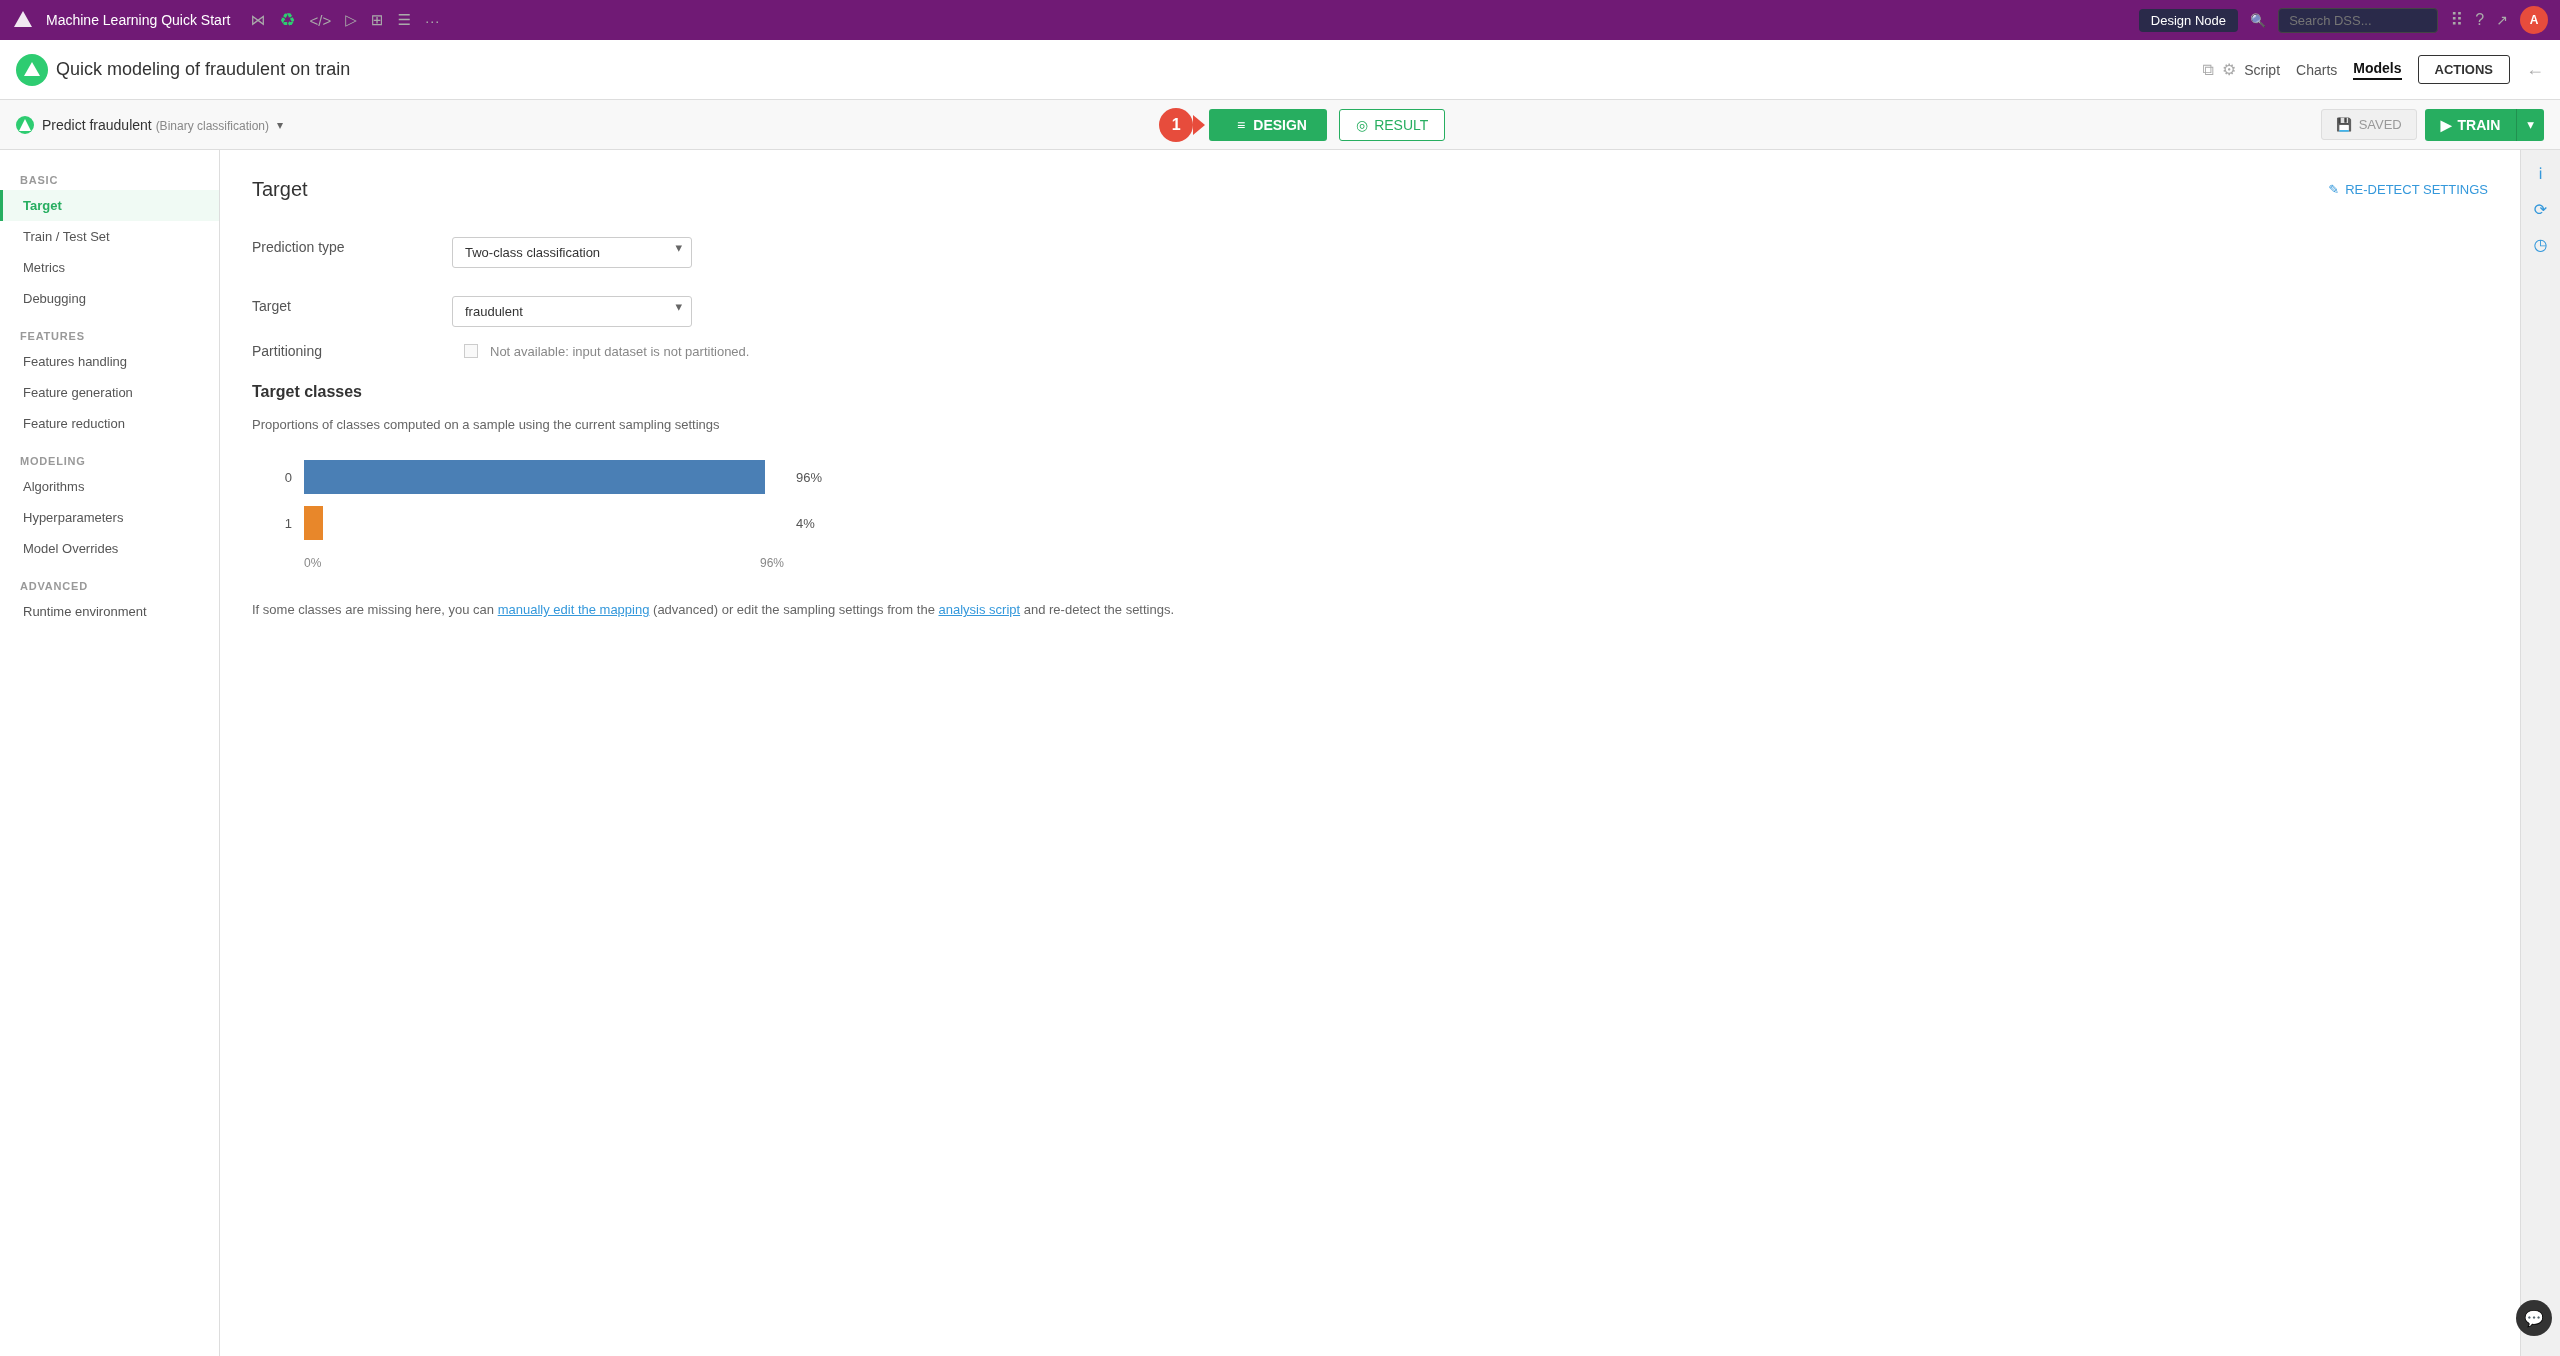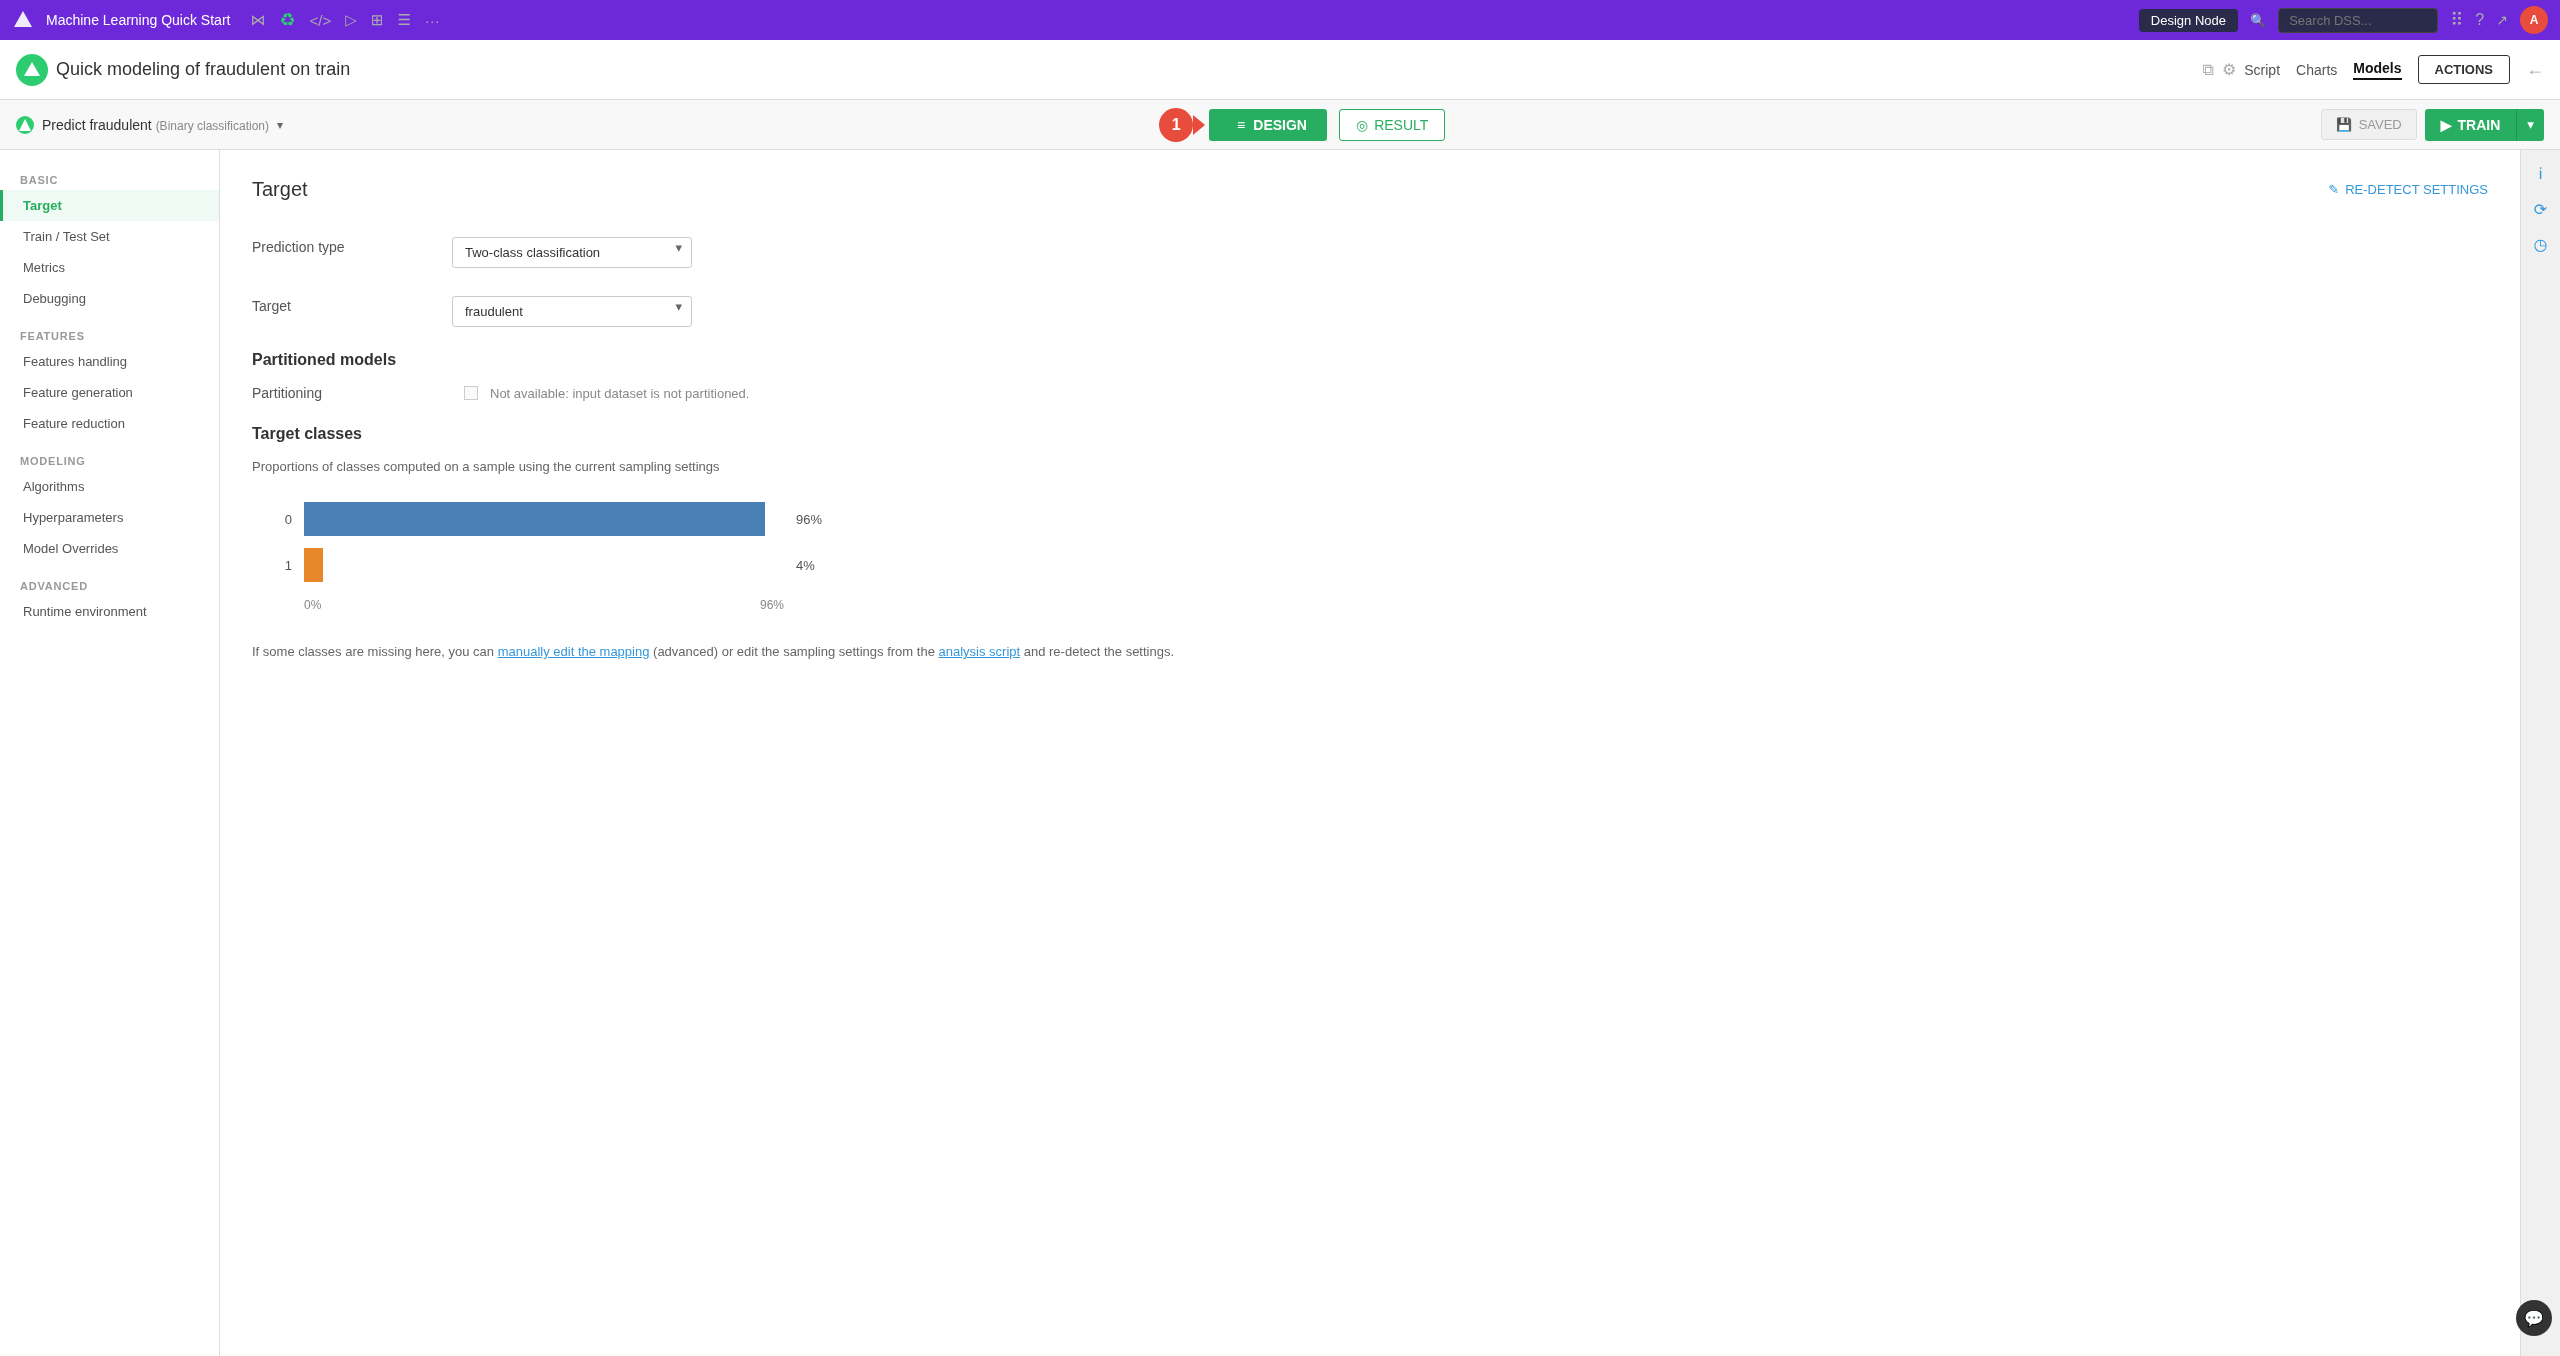--- a/index.html
+++ b/index.html
@@ -1,20 +1,20 @@
 <!DOCTYPE html>
 <html><head>
   <meta charset="utf-8">
   <style>
     * { box-sizing: border-box; margin: 0; padding: 0; }
     body { font-family: -apple-system, BlinkMacSystemFont, 'Segoe UI', Arial, sans-serif; font-size: 13px; background: #f5f5f5; color: #333; overflow: hidden; }
 
     
     .top-nav {
-      display: flex; align-items: center; background: #6d28d9; color: #fff;
+      display: flex; align-items: center; background: #701a75; color: #fff;
       height: 40px; padding: 0 12px; gap: 12px;
     }
     .top-nav-title { font-size: 14px; font-weight: 500; color: #fff; margin-right: 8px; }
     .top-nav-icons { display: flex; gap: 14px; align-items: center; }
     .top-nav-icon { color: #aaa; font-size: 15px; cursor: pointer; }
     .top-nav-center { flex: 1; display: flex; justify-content: center; align-items: center; }
     .top-nav-visual { font-size: 14px; font-weight: 600; color: #fff; }
     .top-nav-right { display: flex; align-items: center; gap: 12px; margin-left: auto; }
     .top-nav-design-node { background: #2a2a4a; color: #fff; padding: 4px 12px; border-radius: 4px; font-size: 13px; text-align: center; }
     .top-nav-search { background: #2a2a4a; border: 1px solid #444; border-radius: 4px; padding: 4px 10px; color: #ccc; font-size: 13px; width: 160px; }
@@ -256,21 +256,20 @@
       <div class="form-row">
         <span class="form-label">Target</span>
         <div class="select-wrapper">
           <select>
             <option>fraudulent</option>
           </select>
           <span class="select-arrow">▾</span>
         </div>
       </div>
 
-      <div class="section-title">Partitioned models</div>
       <div class="partition-row">
         <span class="form-label">Partitioning</span>
         <span class="checkbox-disabled"></span>
         <span class="partition-note">Not available: input dataset is not partitioned.</span>
       </div>
 
       <div class="section-title">Target classes</div>
       <div class="classes-desc">Proportions of classes computed on a sample using the current sampling settings</div>
 
       <div class="chart-area">

